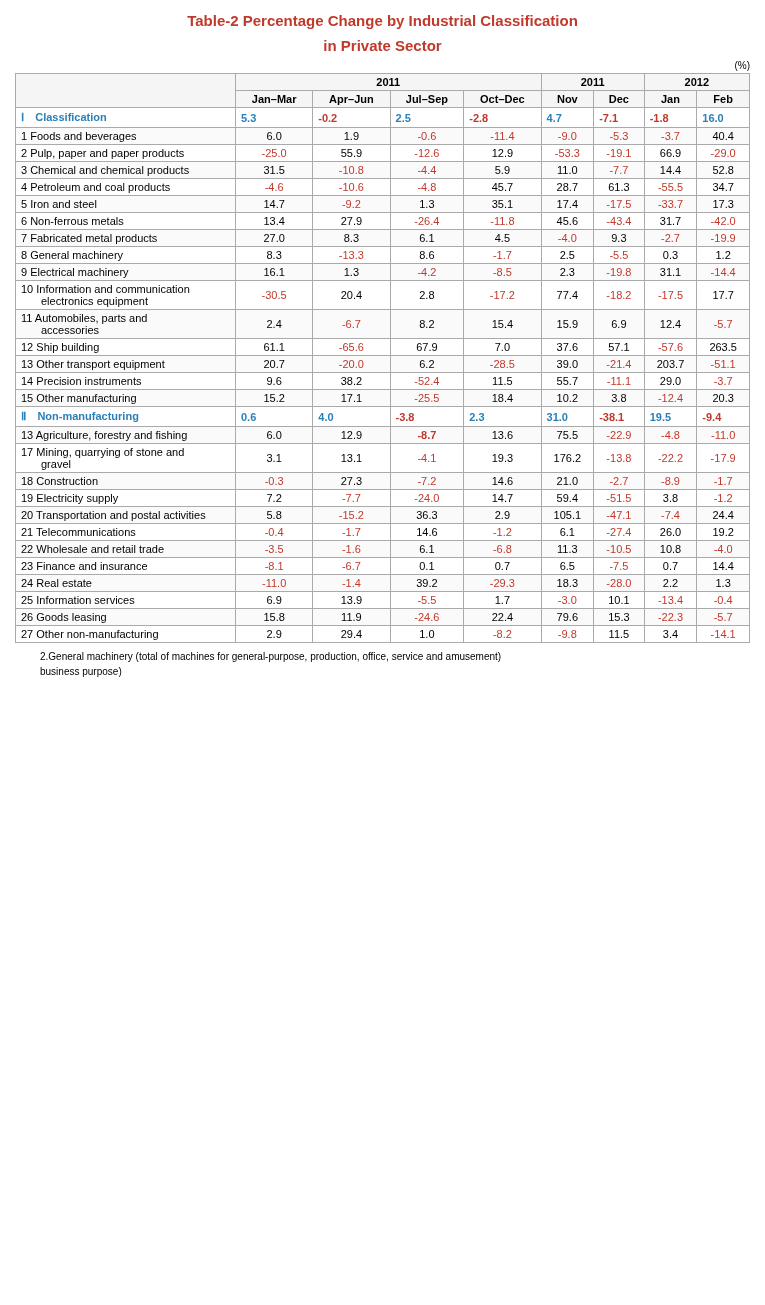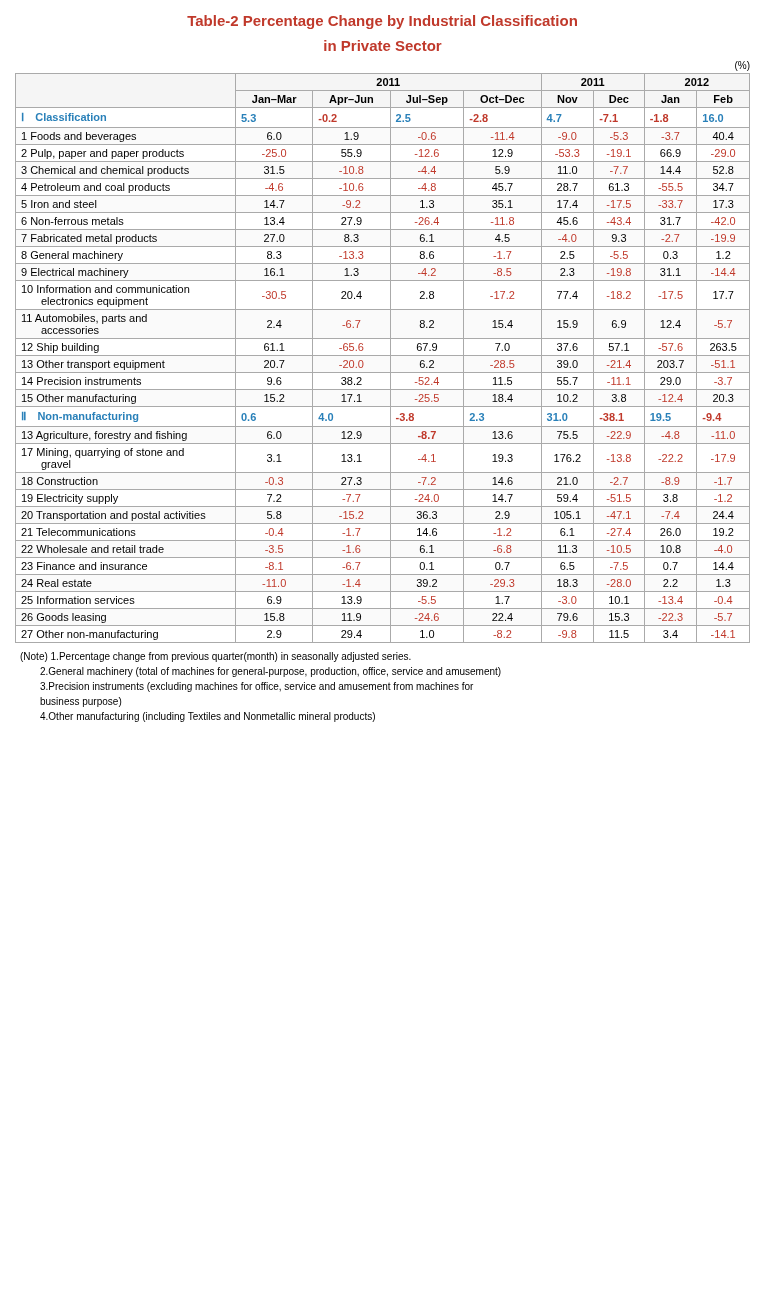--- a/index.html
+++ b/index.html
@@ -405,18 +405,15 @@
         <td style="color: rgb(192, 57, 43);">-8.2</td>
         <td style="color: rgb(192, 57, 43);">-9.8</td>
         <td>11.5</td>
         <td>3.4</td>
         <td style="color: rgb(192, 57, 43);">-14.1</td>
       </tr>
     </tbody>
 </table>
 
 <div class="notes" id="notes-container">
-    <p>(Note) 1.Percentage change from previous quarter(month) in seasonally adjusted series.</p>
     <p class="indent">2.General machinery (total of machines for general-purpose, production, office, service and amusement)</p>
-    <p class="indent">3.Precision instruments (excluding machines for office, service and amusement from machines for</p>
     <p class="indent">business purpose)</p>
-    <p class="indent">4.Other manufacturing (including Textiles and Nonmetallic mineral products)</p>
   </div>
 
 </body></html>

